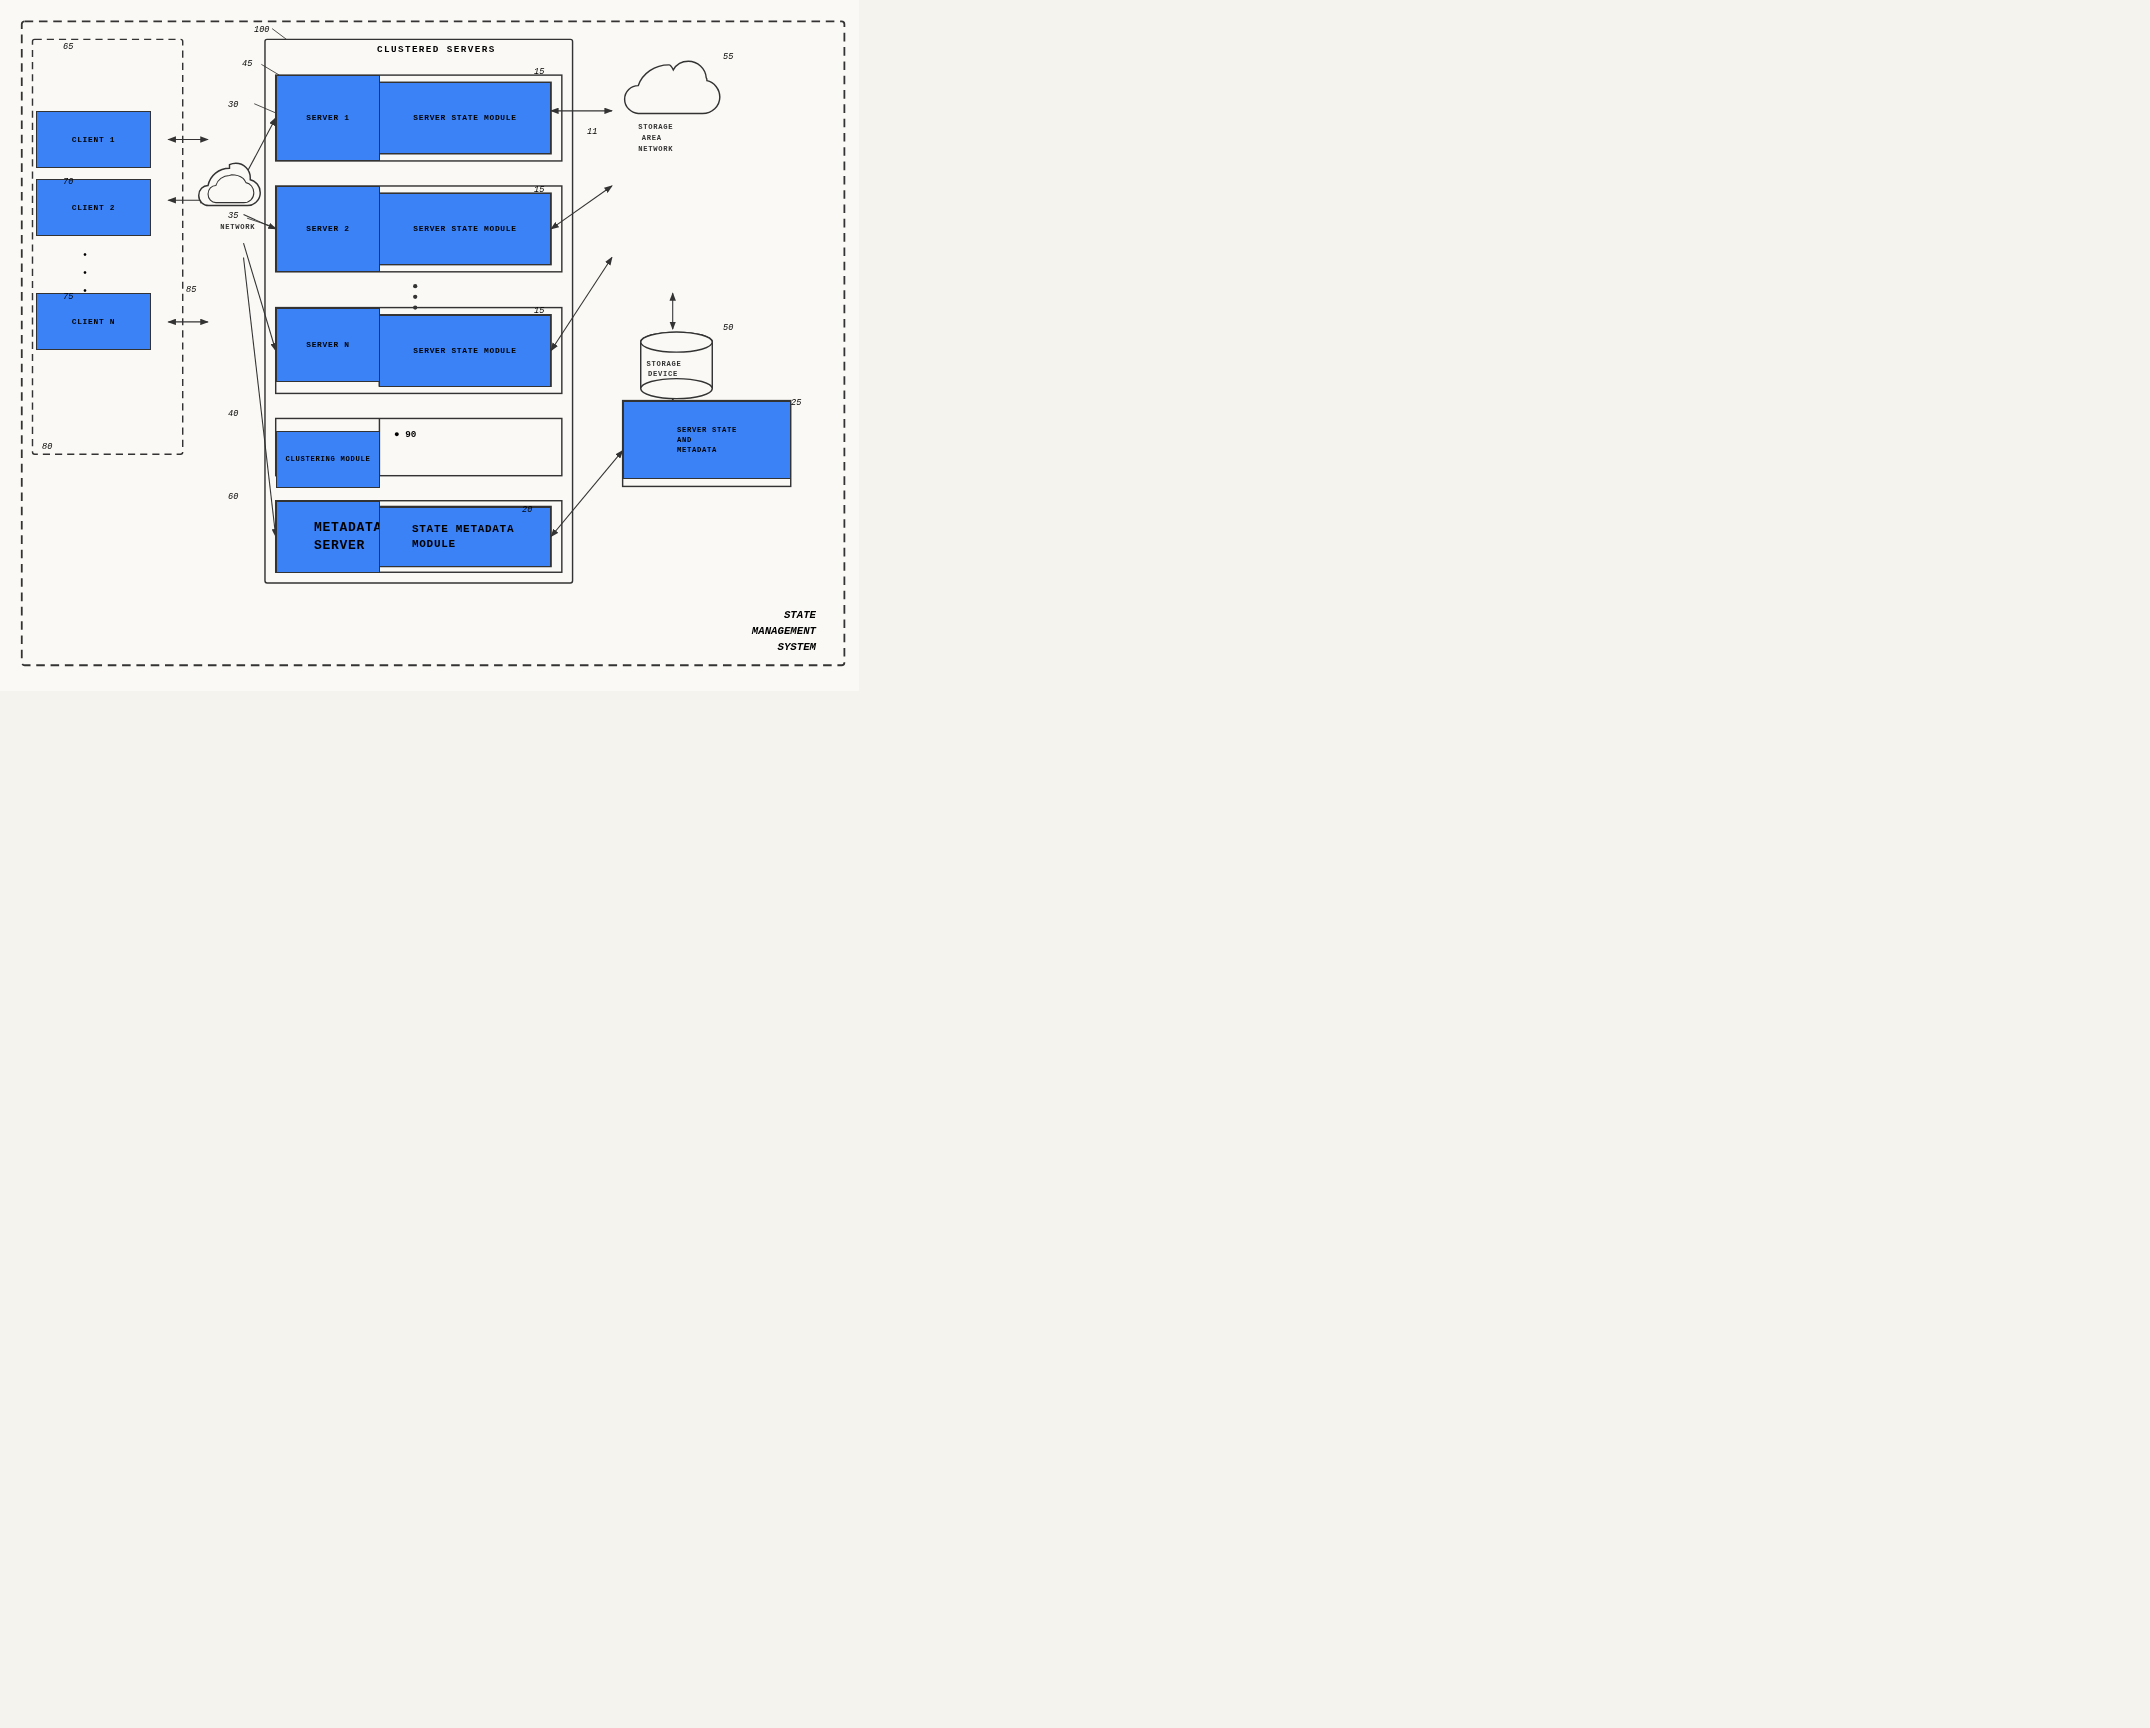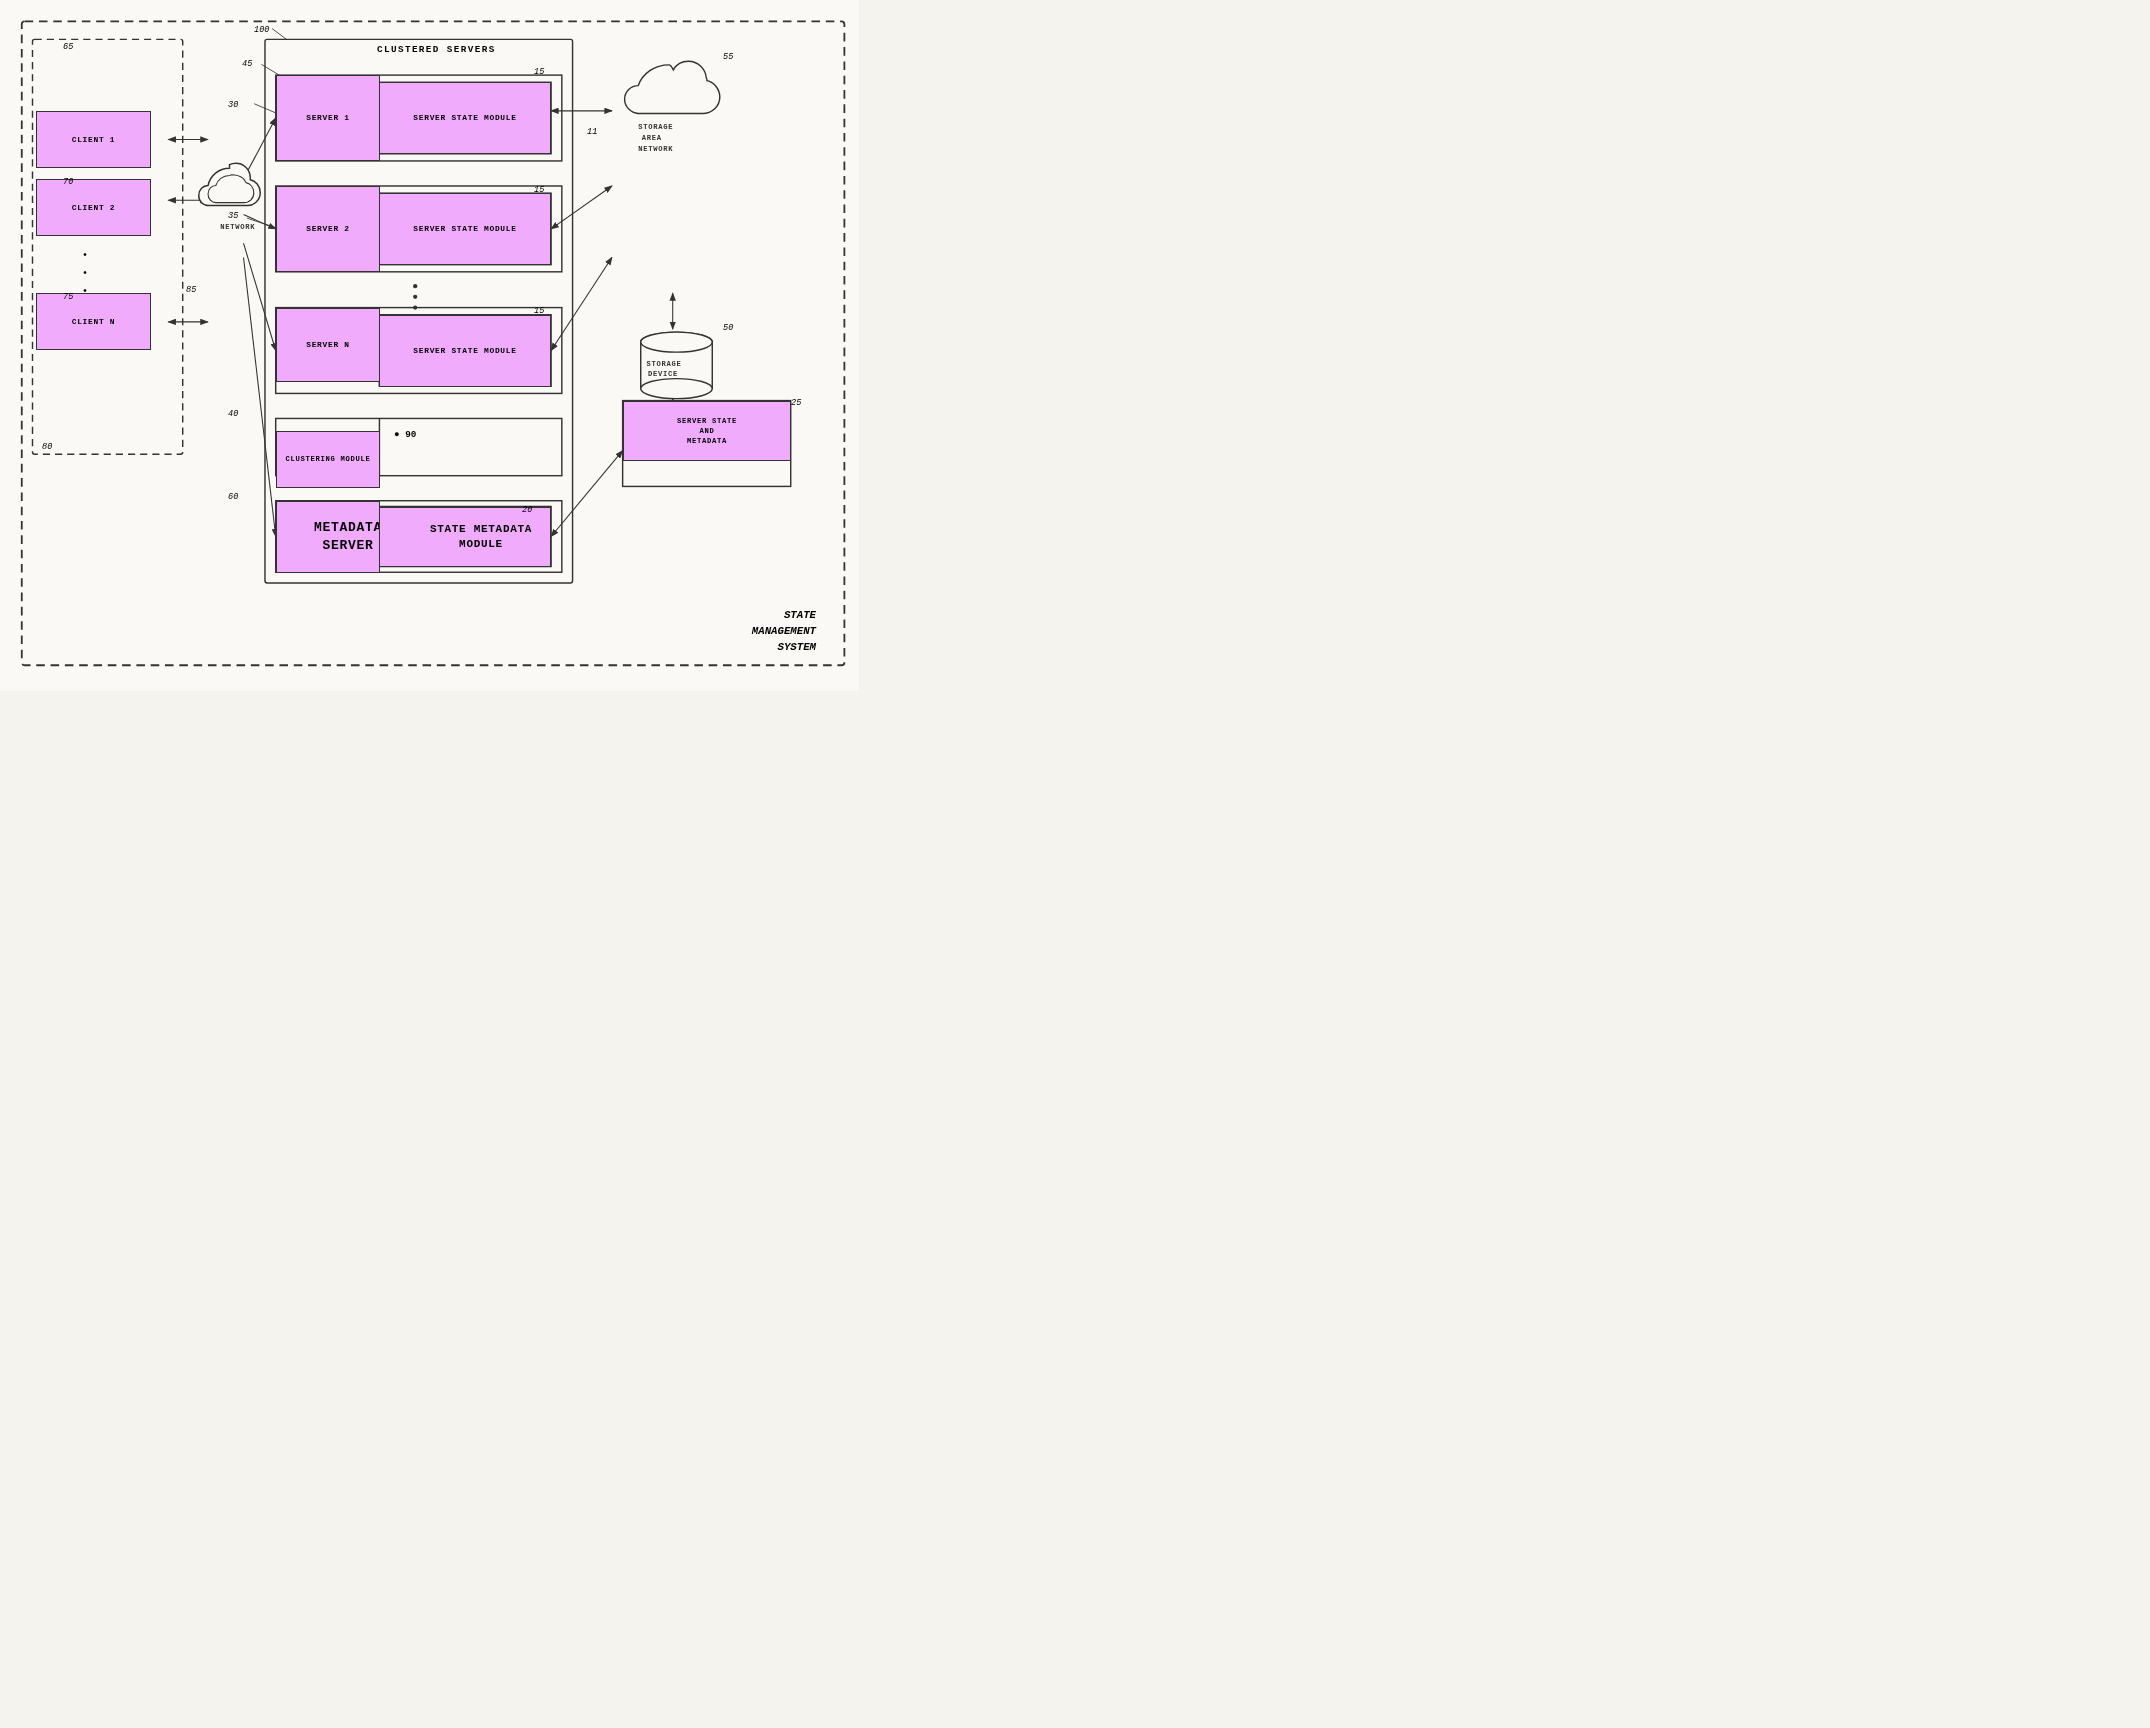--- a/index.html
+++ b/index.html
@@ -16,25 +16,25 @@
       position: relative;
       width: 859px;
       height: 691px;
       background: #faf9f5;
     }
 
     
     .box {
       position: absolute;
       border: 1.4px solid #333;
-      background: #f0abfc;
+      background: #3b82f6;
       display: flex;
       align-items: center;
       justify-content: center;
-      text-align: center;
+      text-align: left;
     }
 
     .box-label {
       font-family: 'Courier New', Courier, monospace;
       font-size: 7.9px;
       font-weight: bold;
       letter-spacing: 0.7px;
       line-height: 1.4;
       text-transform: uppercase;
     }
@@ -234,21 +234,21 @@
     <svg width="93" height="72" viewBox="0 0 130 100">
       <ellipse cx="65" cy="18" rx="50" ry="14" fill="#faf9f5" stroke="#333" stroke-width="2"></ellipse>
       <rect x="15" y="18" width="100" height="65" fill="#faf9f5" stroke="#333" stroke-width="2"></rect>
       <ellipse cx="65" cy="83" rx="50" ry="14" fill="#faf9f5" stroke="#333" stroke-width="2"></ellipse>
       <ellipse cx="65" cy="18" rx="50" ry="14" fill="#faf9f5" stroke="#333" stroke-width="2"></ellipse>
       <text x="23" y="52" font-family="'Courier New',monospace" font-size="10" font-weight="bold" fill="#333" letter-spacing="1">STORAGE</text>
       <text x="25" y="66" font-family="'Courier New',monospace" font-size="10" font-weight="bold" fill="#333" letter-spacing="1">DEVICE</text>
     </svg>
   </div>
 
-  <div class="box" style="position:absolute; left:623px; top:401px; width:168px; height:60px;">
+  <div class="box" style="position:absolute; left:623px; top:401px; width:168px; height:78px;">
     <span class="box-label" style="font-size:7.2px; white-space:pre-line;">SERVER STATE
 AND
 METADATA</span>
   </div>
 
   <div style="position:absolute; bottom:36px; right:43px; font-family:'Courier New',monospace; font-size:10.7px; font-style:italic; font-weight:bold; text-align:right; line-height:1.5;">
     <span style="white-space:pre-line;">STATE
 MANAGEMENT
 SYSTEM</span>
   </div>

